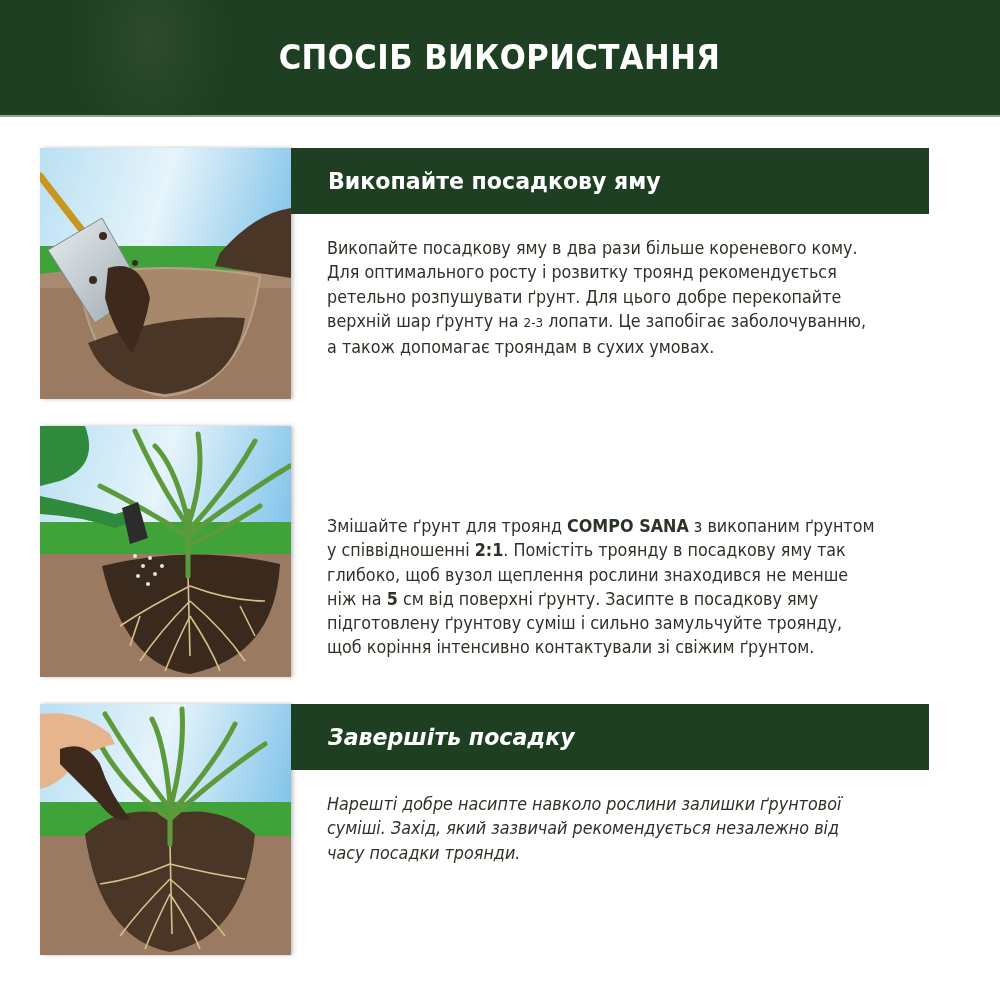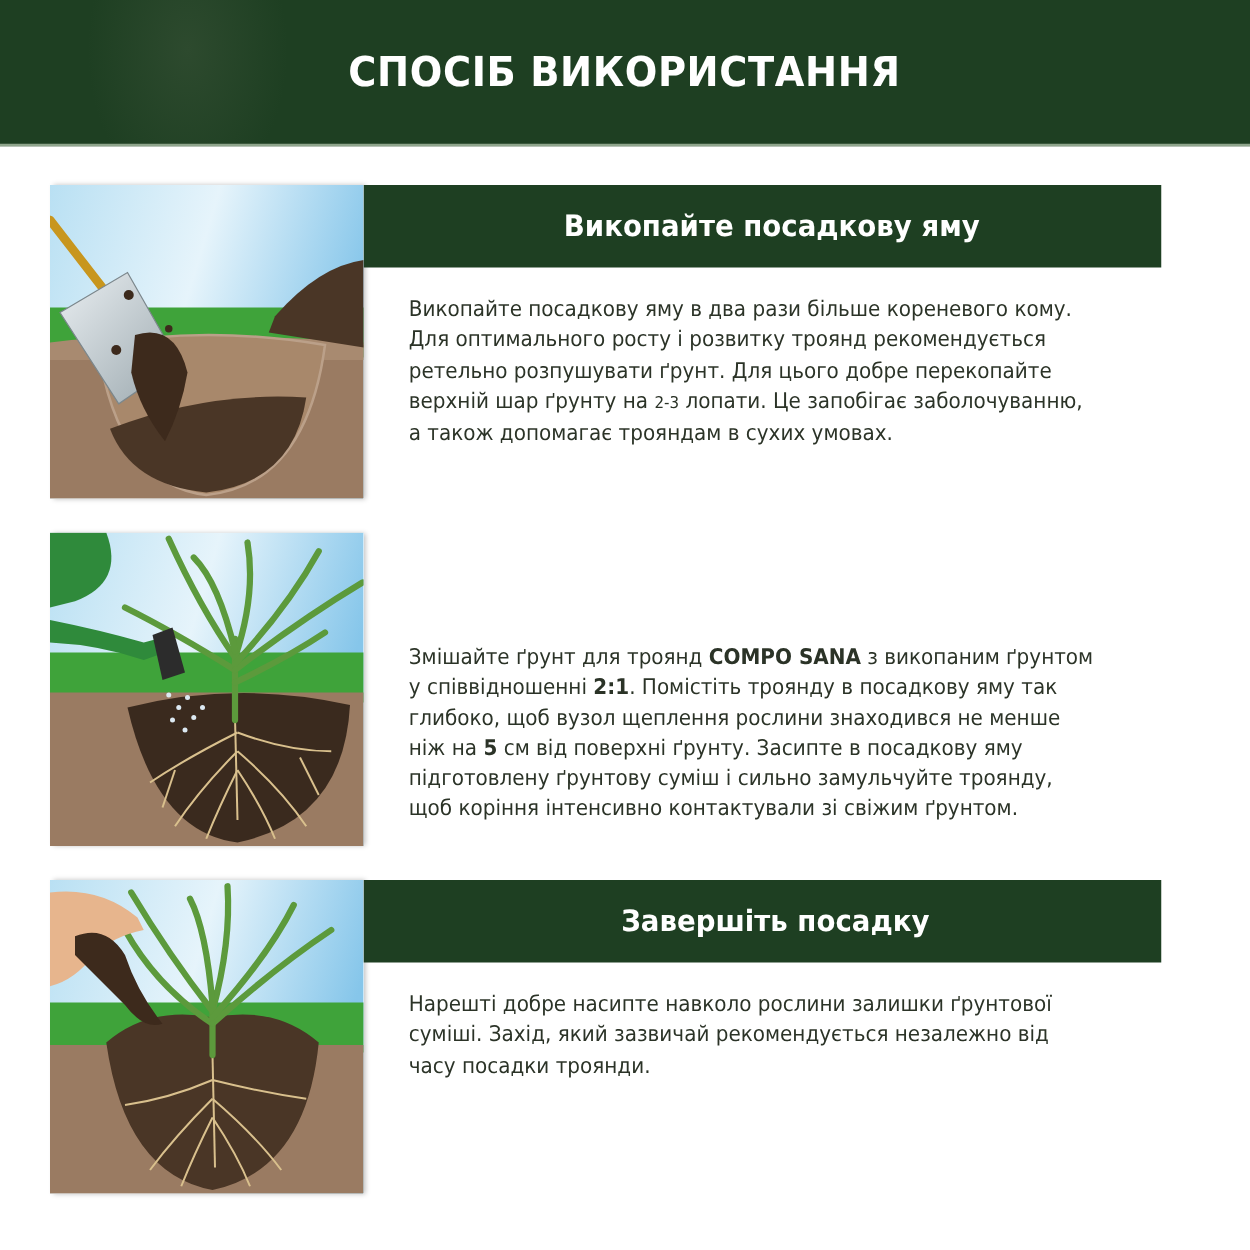--- a/index.html
+++ b/index.html
@@ -18,21 +18,21 @@
   }
 
   .step { position: absolute; left: 40px; width: 890px; height: 252px; }
   .step-image {
     position: absolute; left: 0; top: 0; width: 251px; height: 251px; overflow: hidden;
     box-shadow: 2px 0 4px rgba(0,0,0,0.25);
   }
   .step-image svg { display: block; width: 251px; height: 251px; }
   .step-bar {
     position: absolute; left: 251px; top: 0; width: 638px; height: 66px;
-    background: #1e3f22; display: flex; align-items: center; padding-left: 37px; justify-content: center;
+    background: #1e3f22; display: flex; align-items: center; padding-left: 37px;
   }
   .step-title {
     color: #ffffff; font-family: "DejaVu Sans", sans-serif; font-size: 23.5px;
     transform: scaleX(0.94); transform-origin: left center; white-space: nowrap;
   }
   .step-body {
     position: absolute; left: 287px; top: 88px; width: 640px;
     color: #2b3327; font-family: "DejaVu Sans", sans-serif; font-size: 17.2px;
     line-height: 24.3px; transform: scaleX(0.93); transform-origin: left top;
   }
@@ -139,21 +139,21 @@
   <div class="step-body">
       <p><span>Змішайте ґрунт для троянд </span><b>COMPO SANA</b><span> з викопаним ґрунтом</span></p>
       <p><span>у співвідношенні </span><b>2:1</b><span>. Помістіть троянду в посадкову яму так</span></p>
       <p><span>глибоко, щоб вузол щеплення рослини знаходився не менше</span></p>
       <p><span>ніж на </span><b>5</b><span> см від поверхні ґрунту. Засипте в посадкову яму</span></p>
       <p><span>підготовлену ґрунтову суміш і сильно замульчуйте троянду,</span></p>
       <p><span>щоб коріння інтенсивно контактували зі свіжим ґрунтом.</span></p>
     </div>
 </section>
 
-<section class="step" style="top:704px;">
+<section class="step" style="top:704px;font-style:italic;">
   <div class="step-image">
     <svg viewBox="0 0 251 251">
       <defs>
         <linearGradient id="sky3" x1="0" y1="0" x2="1" y2="0.3">
           <stop offset="0" stop-color="#b9e0f3"></stop>
             <stop offset="0.5" stop-color="#e6f4fb"></stop>
             <stop offset="1" stop-color="#86c6ea"></stop>
         </linearGradient>
       </defs>
       <rect width="251" height="251" fill="url(#sky3)"></rect>

